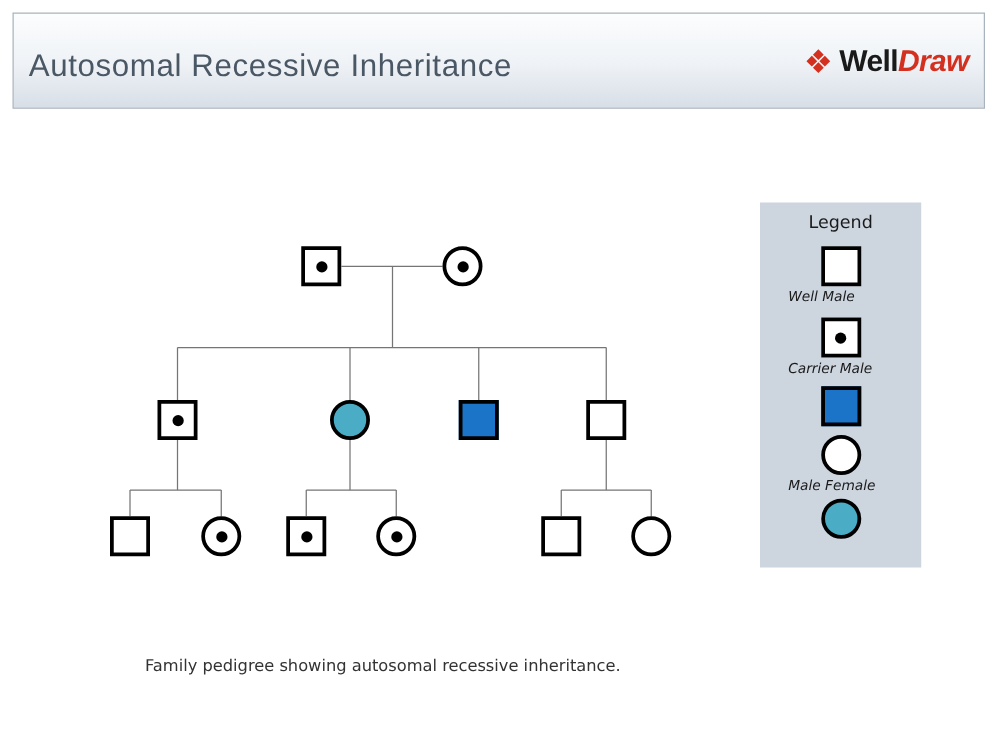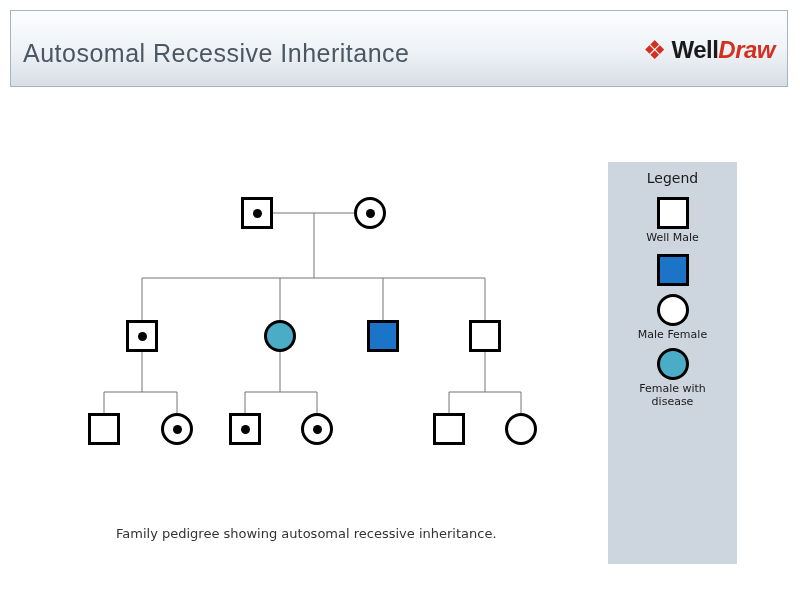--- a/index.html
+++ b/index.html
@@ -50,21 +50,21 @@
     letter-spacing: -0.5px;
     line-height: 1;
   }
   .logo-text .dark { color: #1a1a1a; }
   .logo-text .red  { color: #d3301f; font-style: italic; }
 
   
   .legend-panel {
     position: absolute;
     left: 608px; top: 162px;
-    width: 129px; height: 402px;
+    width: 129px; height: 292px;
     background: #cdd5df;
     display: flex;
     flex-direction: column;
     align-items: center;
     box-sizing: border-box;
     padding-top: 8px;
   }
   .legend-title {
     font-size: 14px;
     color: #1a1a1a;
@@ -79,22 +79,23 @@
   .legend-item:nth-of-type(2) { margin-top: 10px; }
   .legend-item:nth-of-type(3) { margin-top: 10px; }
   .legend-item:nth-of-type(4) { margin-top: 8px; }
   .legend-item:nth-of-type(5) { margin-top: 7px; }
   .legend-item:nth-of-type(6) { margin-top: 4px; }
   .legend-label {
     width: 84px;
     margin-top: 2px;
     font-size: 11px;
     line-height: 13px;
-    text-align: center;
+    text-align: left;
     color: #1a1a1a;
+    font-style: italic;
   }
 
   
   .symbol, .pnode {
     width: 26px; height: 26px;
     border: 3px solid #000;
     background: #fff;
     display: flex;
     align-items: center;
     justify-content: center;
@@ -190,30 +191,35 @@
   </div>
 
 <div class="legend-panel">
   <div class="legend-title">Legend</div>
 
   <div class="legend-item">
     <div class="symbol kind-well-male"></div>
     <div class="legend-label">Well Male</div>
   </div>
 
+  <div class="legend-item">
+    <div class="symbol kind-carrier-male">
+        <span class="dot"></span>
+      </div>
+    <div class="legend-label">Carrier Male</div>
+  </div>
 
   <div class="legend-item">
     <div class="symbol kind-affected-male"></div>
   </div>
 
   <div class="legend-item">
     <div class="symbol kind-well-female"></div>
     <div class="legend-label">Male Female</div>
   </div>
 
 
   <div class="legend-item">
     <div class="symbol kind-affected-female"></div>
-    <div class="legend-label">Female with disease</div>
   </div>
 </div>
 
 <div class="caption">Family pedigree showing autosomal recessive inheritance.</div>
 
 </body></html>

